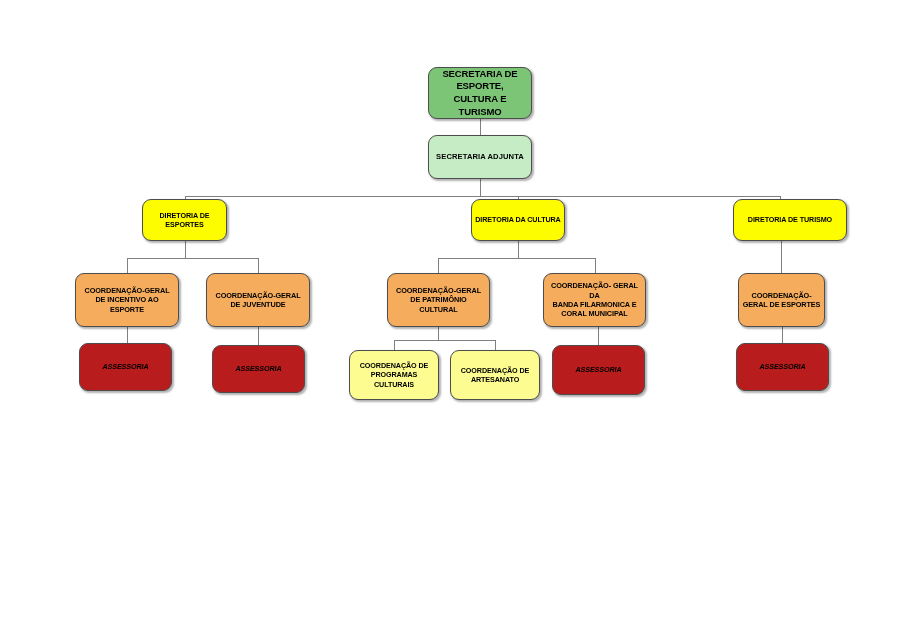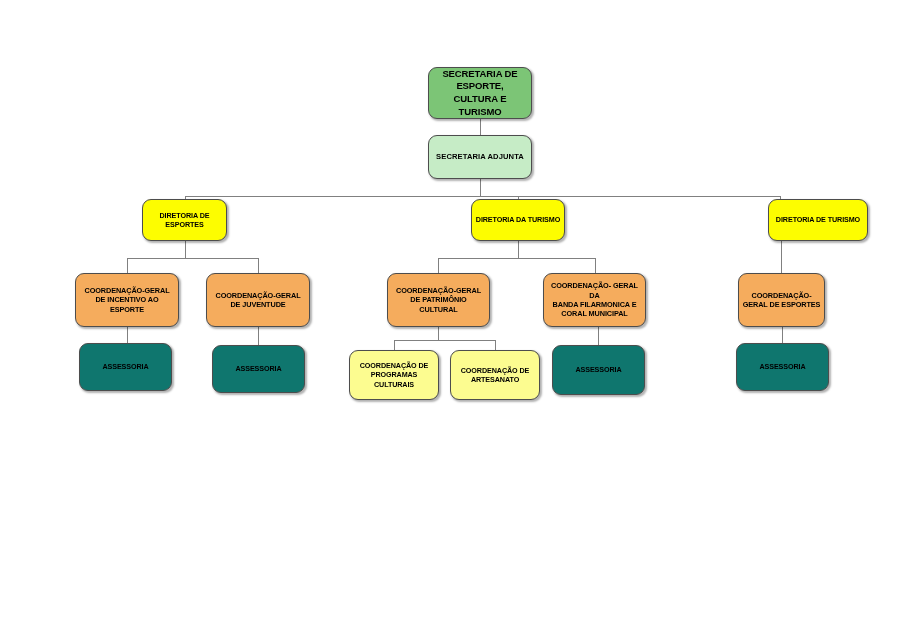--- a/index.html
+++ b/index.html
@@ -78,21 +78,22 @@
     font-weight: bold;
   }
   .type-coordination {
     background: #f5ac5d;
   }
   .type-coordination .node-label {
     font-size: 7.3px;
     font-weight: bold;
   }
   .type-advisory {
-    background: #0f766e;
+    background: #b91c1c;
+    font-style: italic;
   }
   .type-advisory .node-label {
     font-size: 7.2px;
     font-weight: bold;
   }
   .type-subcoordination {
     background: #fcfc90;
   }
   .type-subcoordination .node-label {
     font-size: 7.2px;
@@ -147,23 +148,23 @@
 CULTURA E TURISMO</span>
       </div>
       <div class="node type-deputy" style="left: 428px; top: 135px; width: 104px; height: 44px;">
         <span class="node-label">SECRETARIA  ADJUNTA</span>
       </div>
       <div class="node type-directorate" style="left: 142px; top: 199px; width: 85px; height: 42px;">
         <span class="node-label">DIRETORIA DE
 ESPORTES</span>
       </div>
       <div class="node type-directorate" style="left: 471px; top: 199px; width: 94px; height: 42px;">
-        <span class="node-label">DIRETORIA DA TURISMO</span>
-      </div>
-      <div class="node type-directorate" style="left: 768px; top: 199px; width: 100px; height: 42px; text-align: center;">
+        <span class="node-label">DIRETORIA DA CULTURA</span>
+      </div>
+      <div class="node type-directorate" style="left: 733px; top: 199px; width: 114px; height: 42px; text-align: center;">
         <span class="node-label">DIRETORIA DE TURISMO</span>
       </div>
       <div class="node type-coordination" style="left: 75px; top: 273px; width: 104px; height: 54px;">
         <span class="node-label">COORDENAÇÃO-GERAL
 DE INCENTIVO AO
 ESPORTE</span>
       </div>
       <div class="node type-coordination" style="left: 206px; top: 273px; width: 104px; height: 54px;">
         <span class="node-label">COORDENAÇÃO-GERAL
 DE JUVENTUDE</span>

